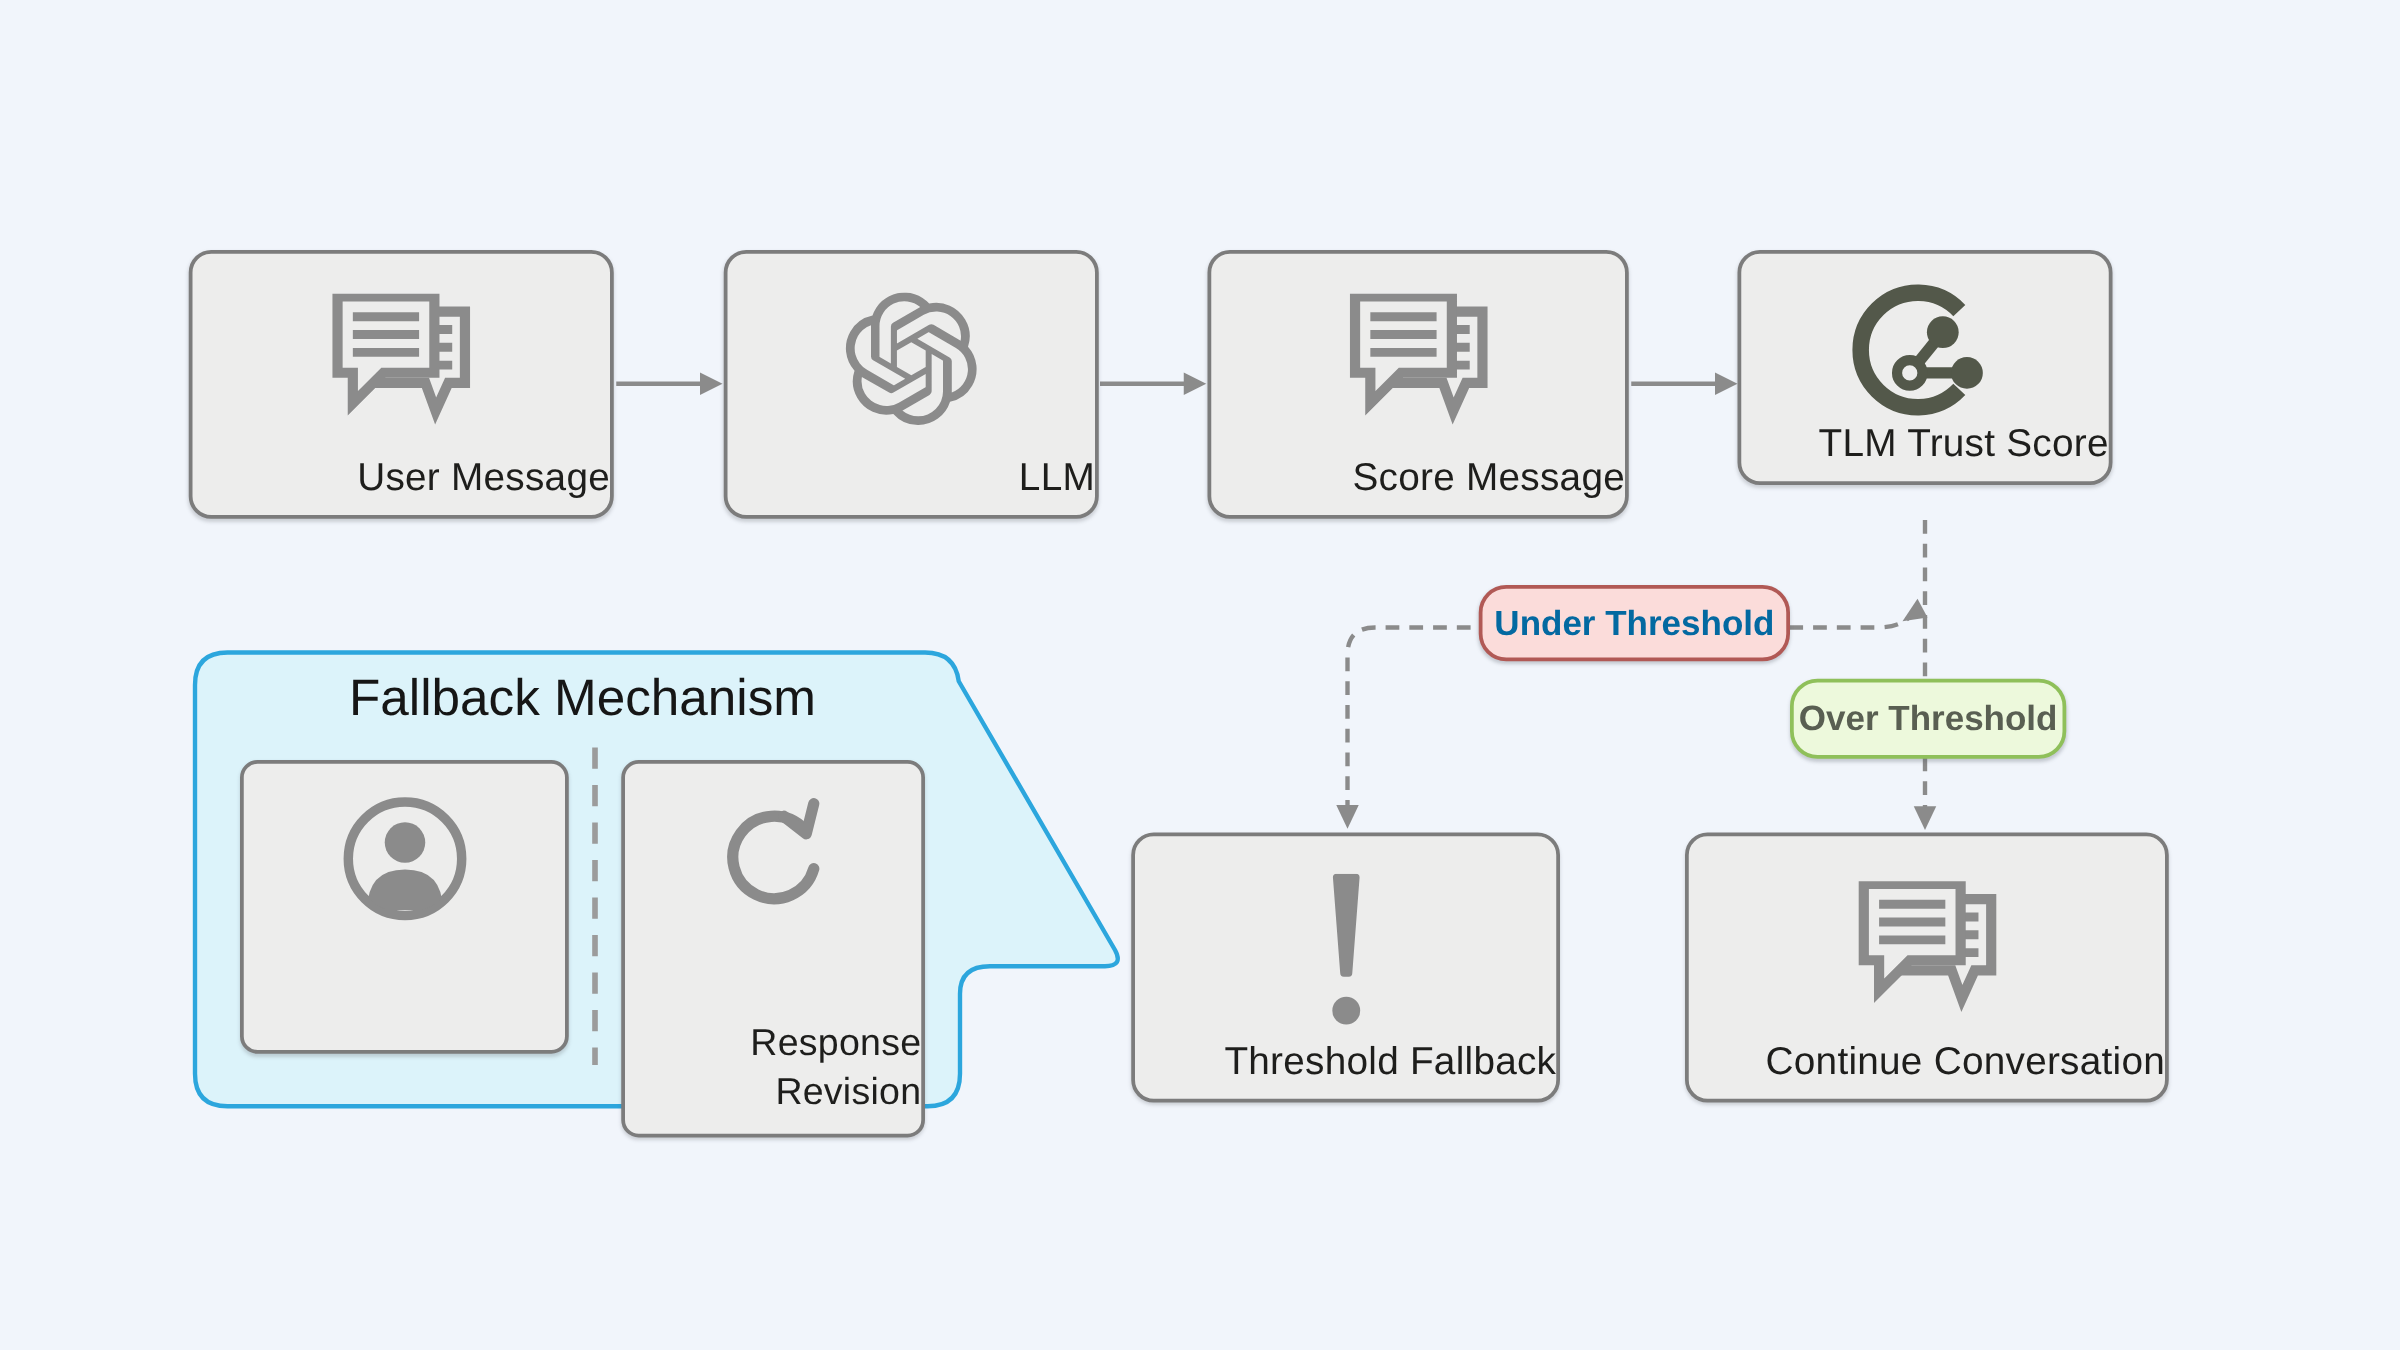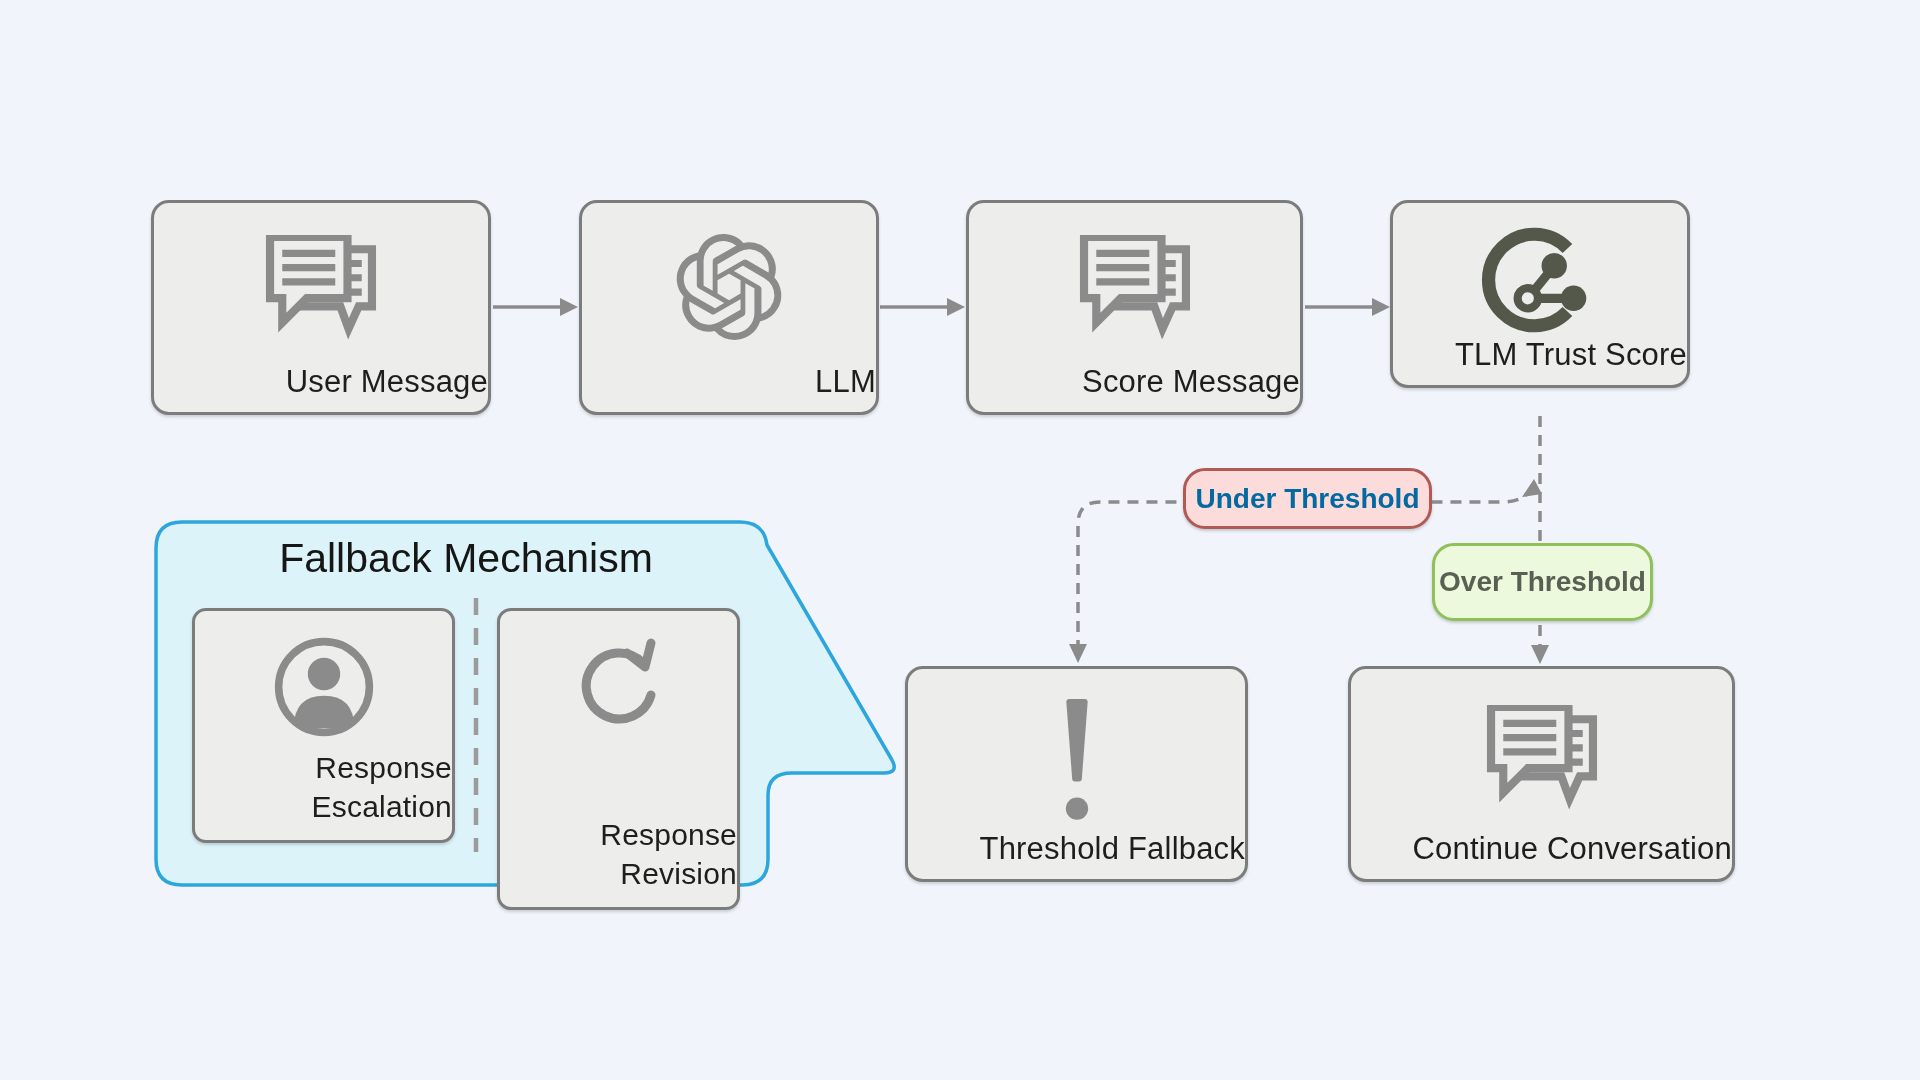--- a/index.html
+++ b/index.html
@@ -31,21 +31,21 @@
     position:absolute;z-index:3;box-sizing:border-box;
     display:flex;align-items:center;justify-content:center;
     font-size:28px;font-weight:bold;border-radius:22px;
     box-shadow:0 2px 3px rgba(90,95,105,.3);
   }
   .badge-under{
     left:1183px;top:468px;width:249px;height:61px;
     background:#fbdcda;border:3px solid #b15955;color:#0369a1;
   }
   .badge-over{
-    left:1432px;top:543px;width:221px;height:78px;
+    left:1432px;top:543px;width:221px;height:64px;
     background:#edf9dc;border:3px solid #8fc05a;color:#595f52;
   }
 </style>
 </head>
 <body>
 
 <div class="canvas">
 
   <svg class="overlay" viewBox="0 0 1920 1080">
 
@@ -167,21 +167,20 @@
     <svg class="icon" style="top:22px" width="108" height="108" viewBox="0 0 100 100">
       <defs>
           <clipPath id="pclip">
             <circle cx="50" cy="50" r="40"></circle>
           </clipPath>
         </defs>
       <circle cx="50" cy="50" r="42" fill="none" stroke="#8b8b8b" stroke-width="7"></circle>
       <circle cx="50" cy="38" r="15" fill="#8b8b8b"></circle>
       <path d="M22 88 Q22 58 50 58 Q78 58 78 88 Z" fill="#8b8b8b" clip-path="url(#pclip)"></path>
     </svg>
-    <div class="node-label">Response Escalation</div>
   </div>
 
   <div class="node subnode" style="left:497px;top:608px;width:243px;height:302px">
     <svg class="icon" style="top:26px" width="100" height="100" viewBox="0 0 100 100">
       <path d="M74 26 A33 33 0 1 0 82 58" fill="none" stroke="#8b8b8b" stroke-width="9" stroke-linecap="round"></path>
       <path d="M58 16 L76 30 L82 6" fill="none" stroke="#8b8b8b" stroke-width="9" stroke-linecap="round" stroke-linejoin="round"></path>
     </svg>
     <div class="node-label">Response Revision</div>
   </div>
 

